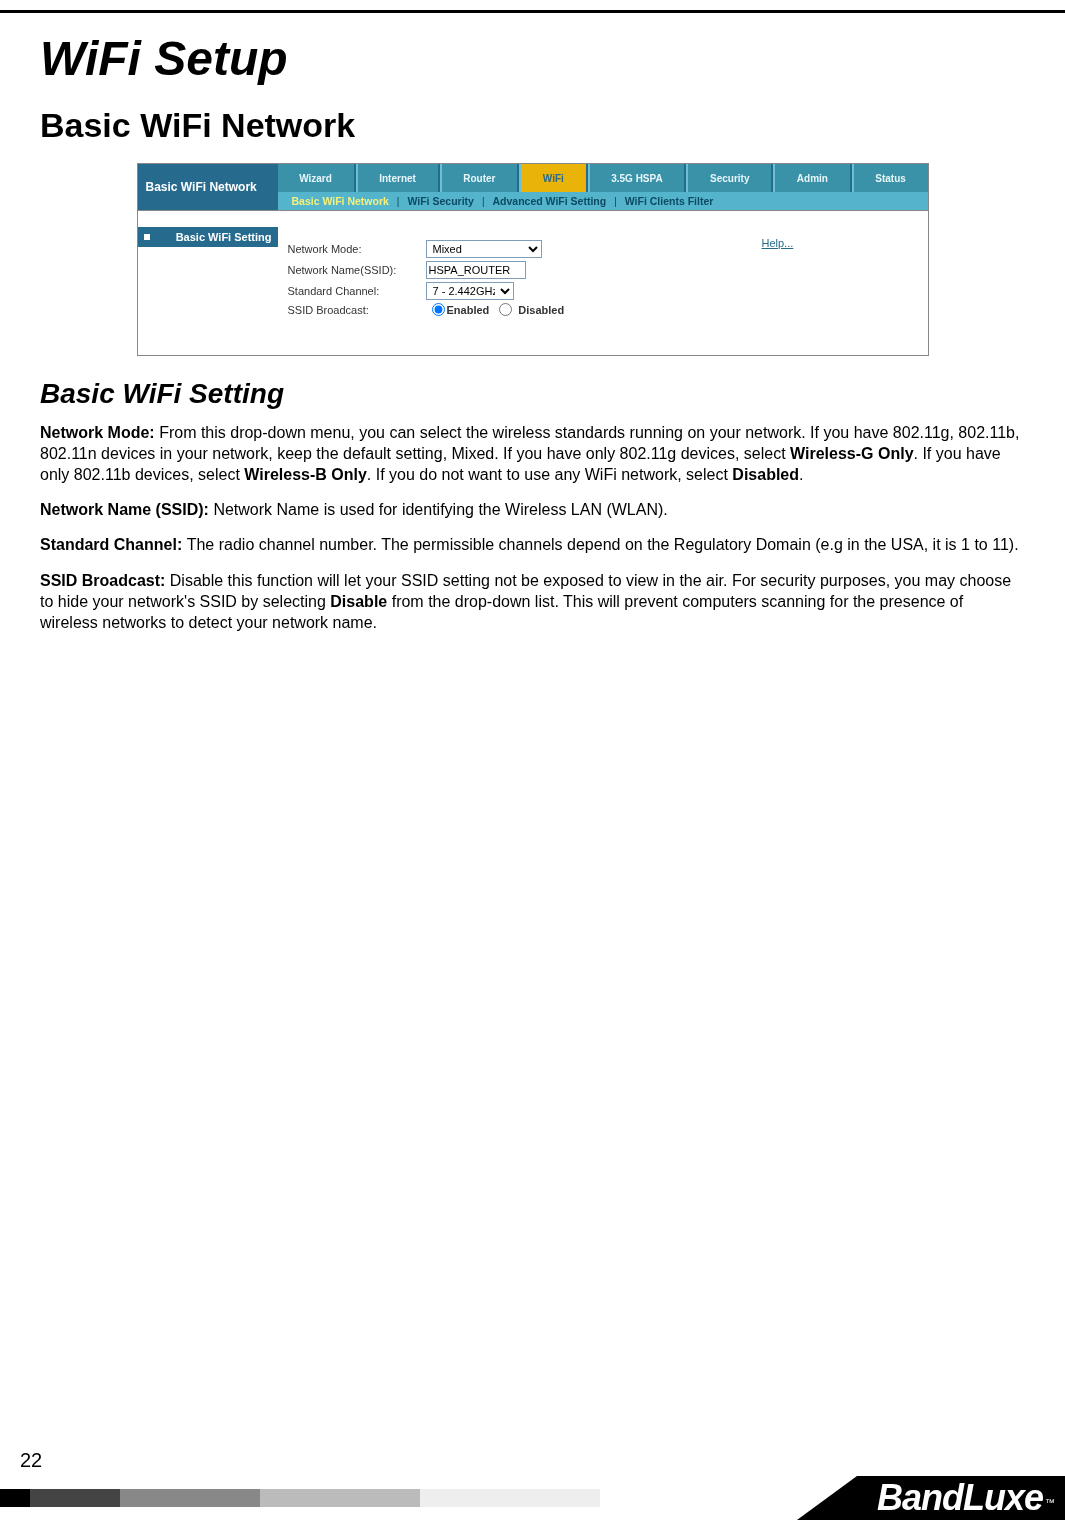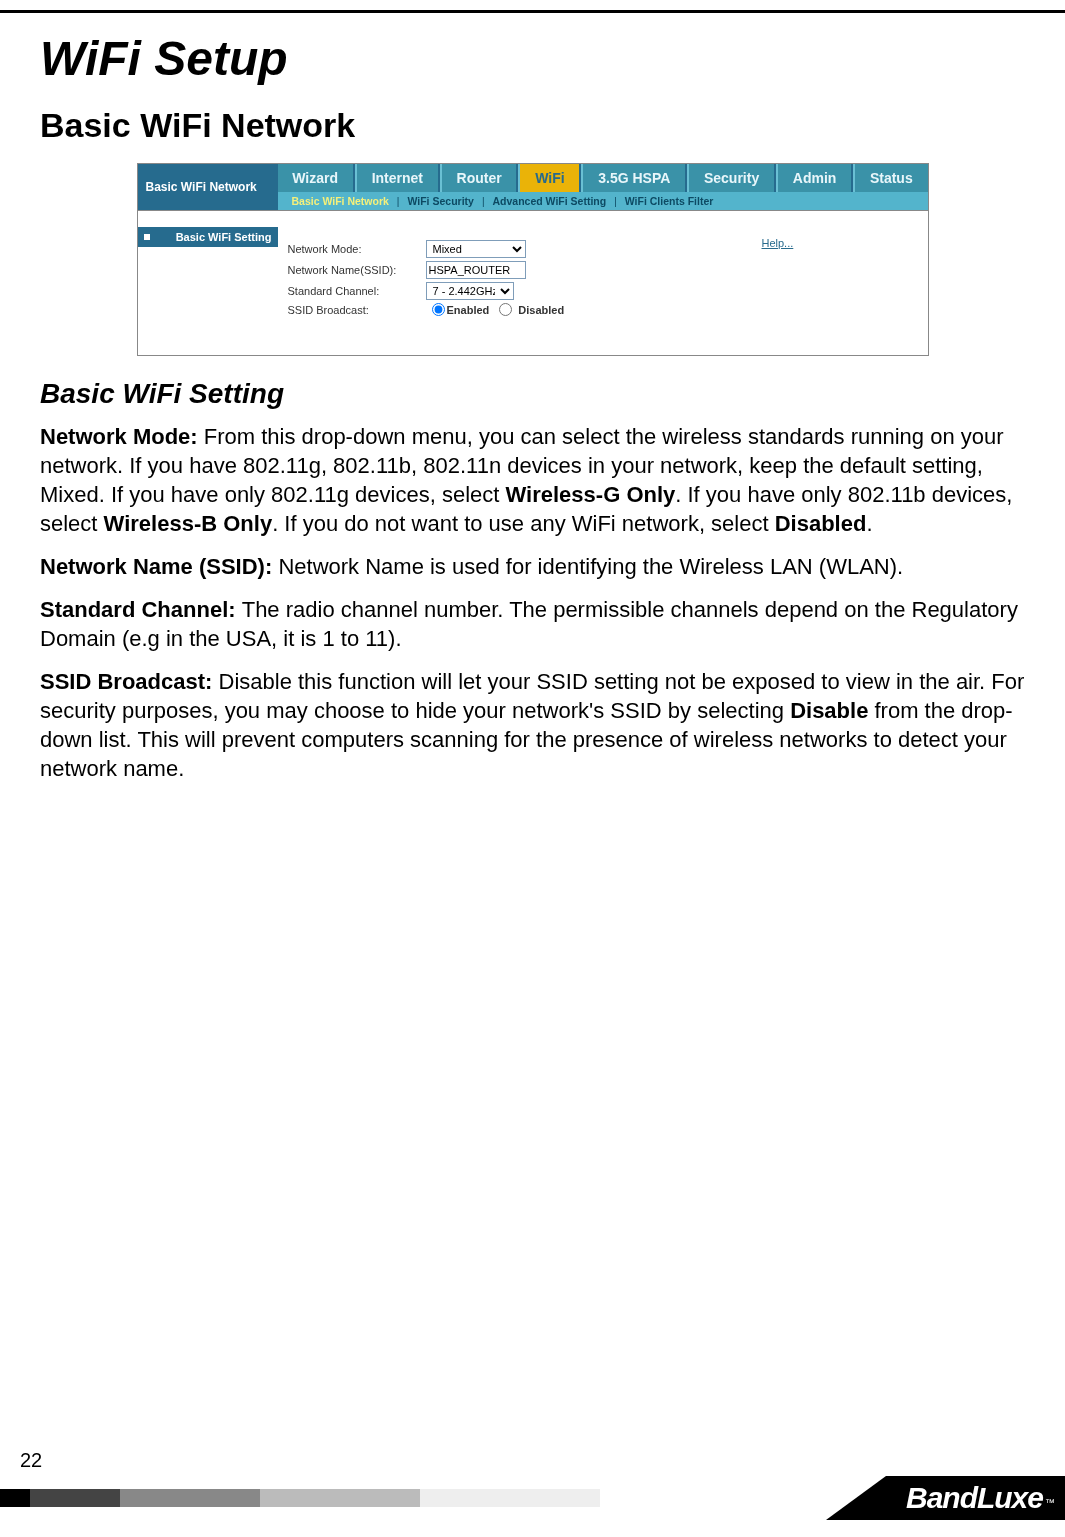--- a/index.html
+++ b/index.html
@@ -29,21 +29,21 @@
     font-size: 34px;
     margin: 20px 0 18px 0;
   }
   h3.sub-title {
     font-style: italic;
     font-weight: bold;
     font-size: 28px;
     margin: 22px 0 12px 0;
   }
   p.body-text {
-    font-size: 22px;
+    font-size: 16px;
     line-height: 1.32;
     margin: 10px 0 14px 0;
   }
   p.body-text b { font-weight: bold; }
 
   
   .screenshot {
     width: 790px;
     margin: 10px auto 0 auto;
     border: 1px solid #888;
@@ -90,21 +90,21 @@
   .tabs-row {
     display: flex;
     height: 28px;
     background: #3a92a8;
   }
   .tab {
     flex: 1 1 auto;
     background: #3a92a8;
     color: #e8f6fa;
     font-weight: bold;
-    font-size: 14px;
+    font-size: 10px;
     display: flex; align-items: center; justify-content: center;
     border-right: 2px solid #266b8e;
     border-left: 2px solid #6ac0d4;
     text-align: center;
     padding: 0 12px;
     box-sizing: border-box;
   }
   .tab:first-child { border-left: none; }
   .tab:last-child { border-right: none; }
   .tab.active {
@@ -162,21 +162,21 @@
   }
   select.fake-select, input.fake-input {
     font-family: Tahoma, Verdana, sans-serif;
     font-size: 11px;
     height: 18px;
     box-sizing: border-box;
     border: 1px solid #7f9db9;
     background: #fff;
     padding: 0 2px;
   }
-  select.fake-select { width: 100px; }
+  select.fake-select { width: 116px; }
   input.fake-input { width: 100px; }
   .radio-group {
     display: flex;
     align-items: flex-end;
     gap: 4px;
     font-size: 11px;
     font-weight: bold;
   }
   .radio-group input[type=radio] { margin: 0 2px 0 6px; }
   .radio-group span:first-of-type { margin-left: -4px; }
@@ -234,21 +234,21 @@
     color: #fff;
     height: 44px;
     padding: 0 12px 0 80px;
     margin-left: -80px;
     clip-path: polygon(60px 0, 100% 0, 100% 100%, 0 100%);
   }
   .brand-text {
     font-family: Arial, sans-serif;
     font-weight: bold;
     font-style: italic;
-    font-size: 30px;
+    font-size: 36px;
     letter-spacing: -1px;
   }
   .brand-tm { font-size: 10px; vertical-align: top; position: relative; top: 4px; left: 2px;}
 
 </style>
 </head>
 <body>
 
 <div class="page">
 

